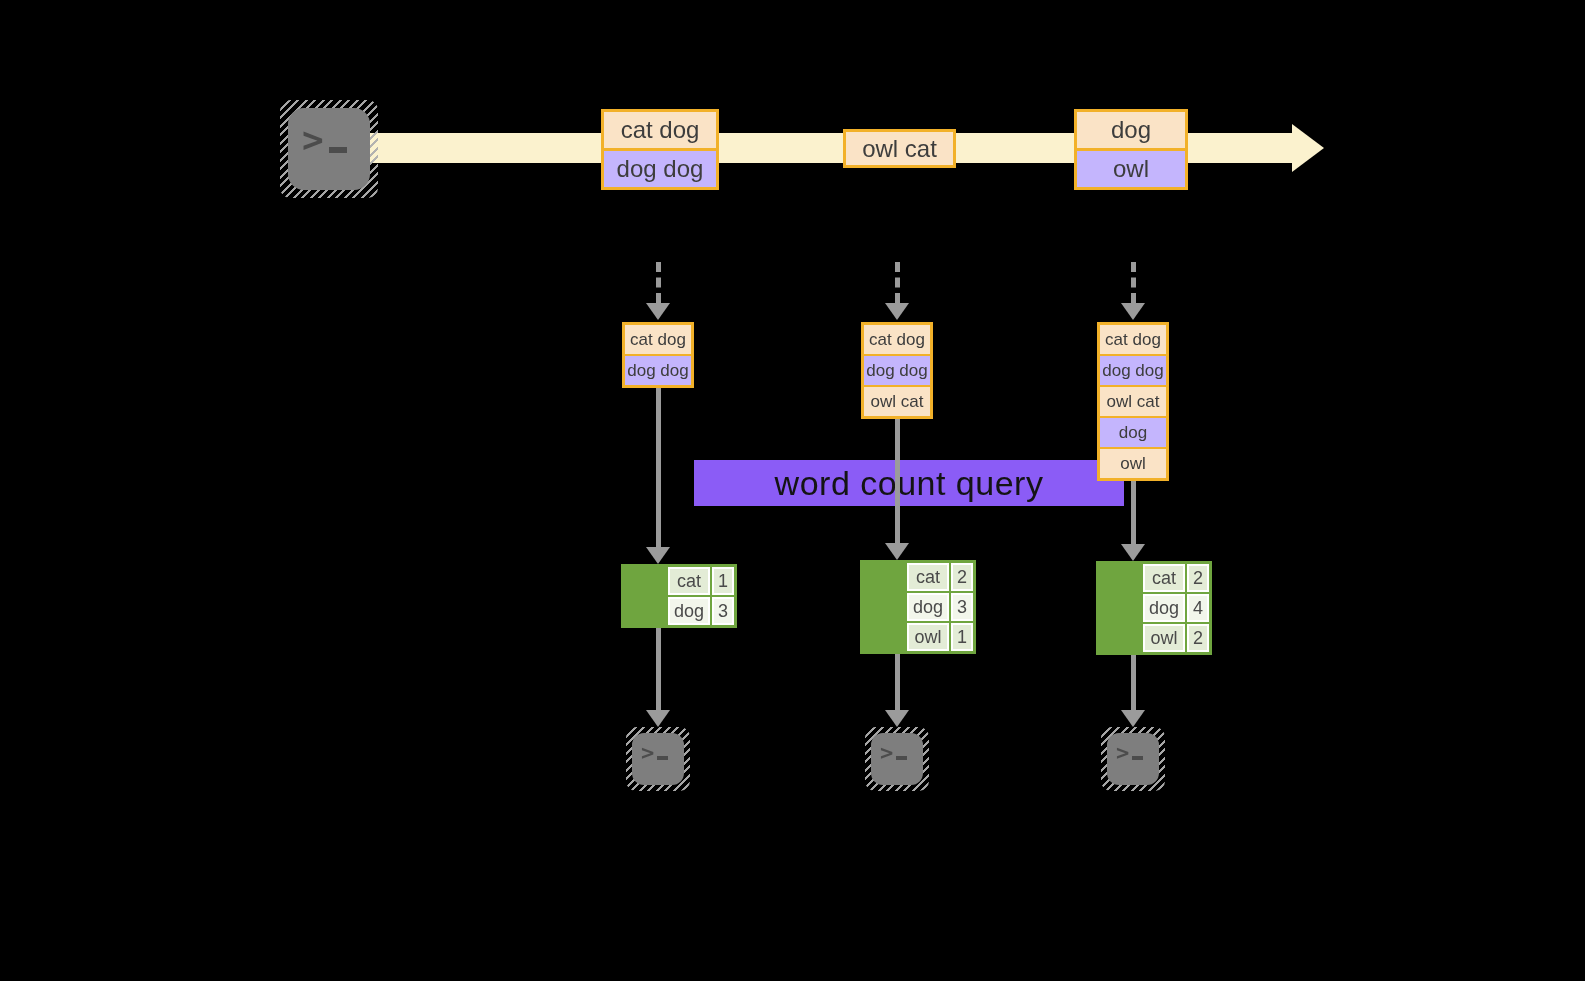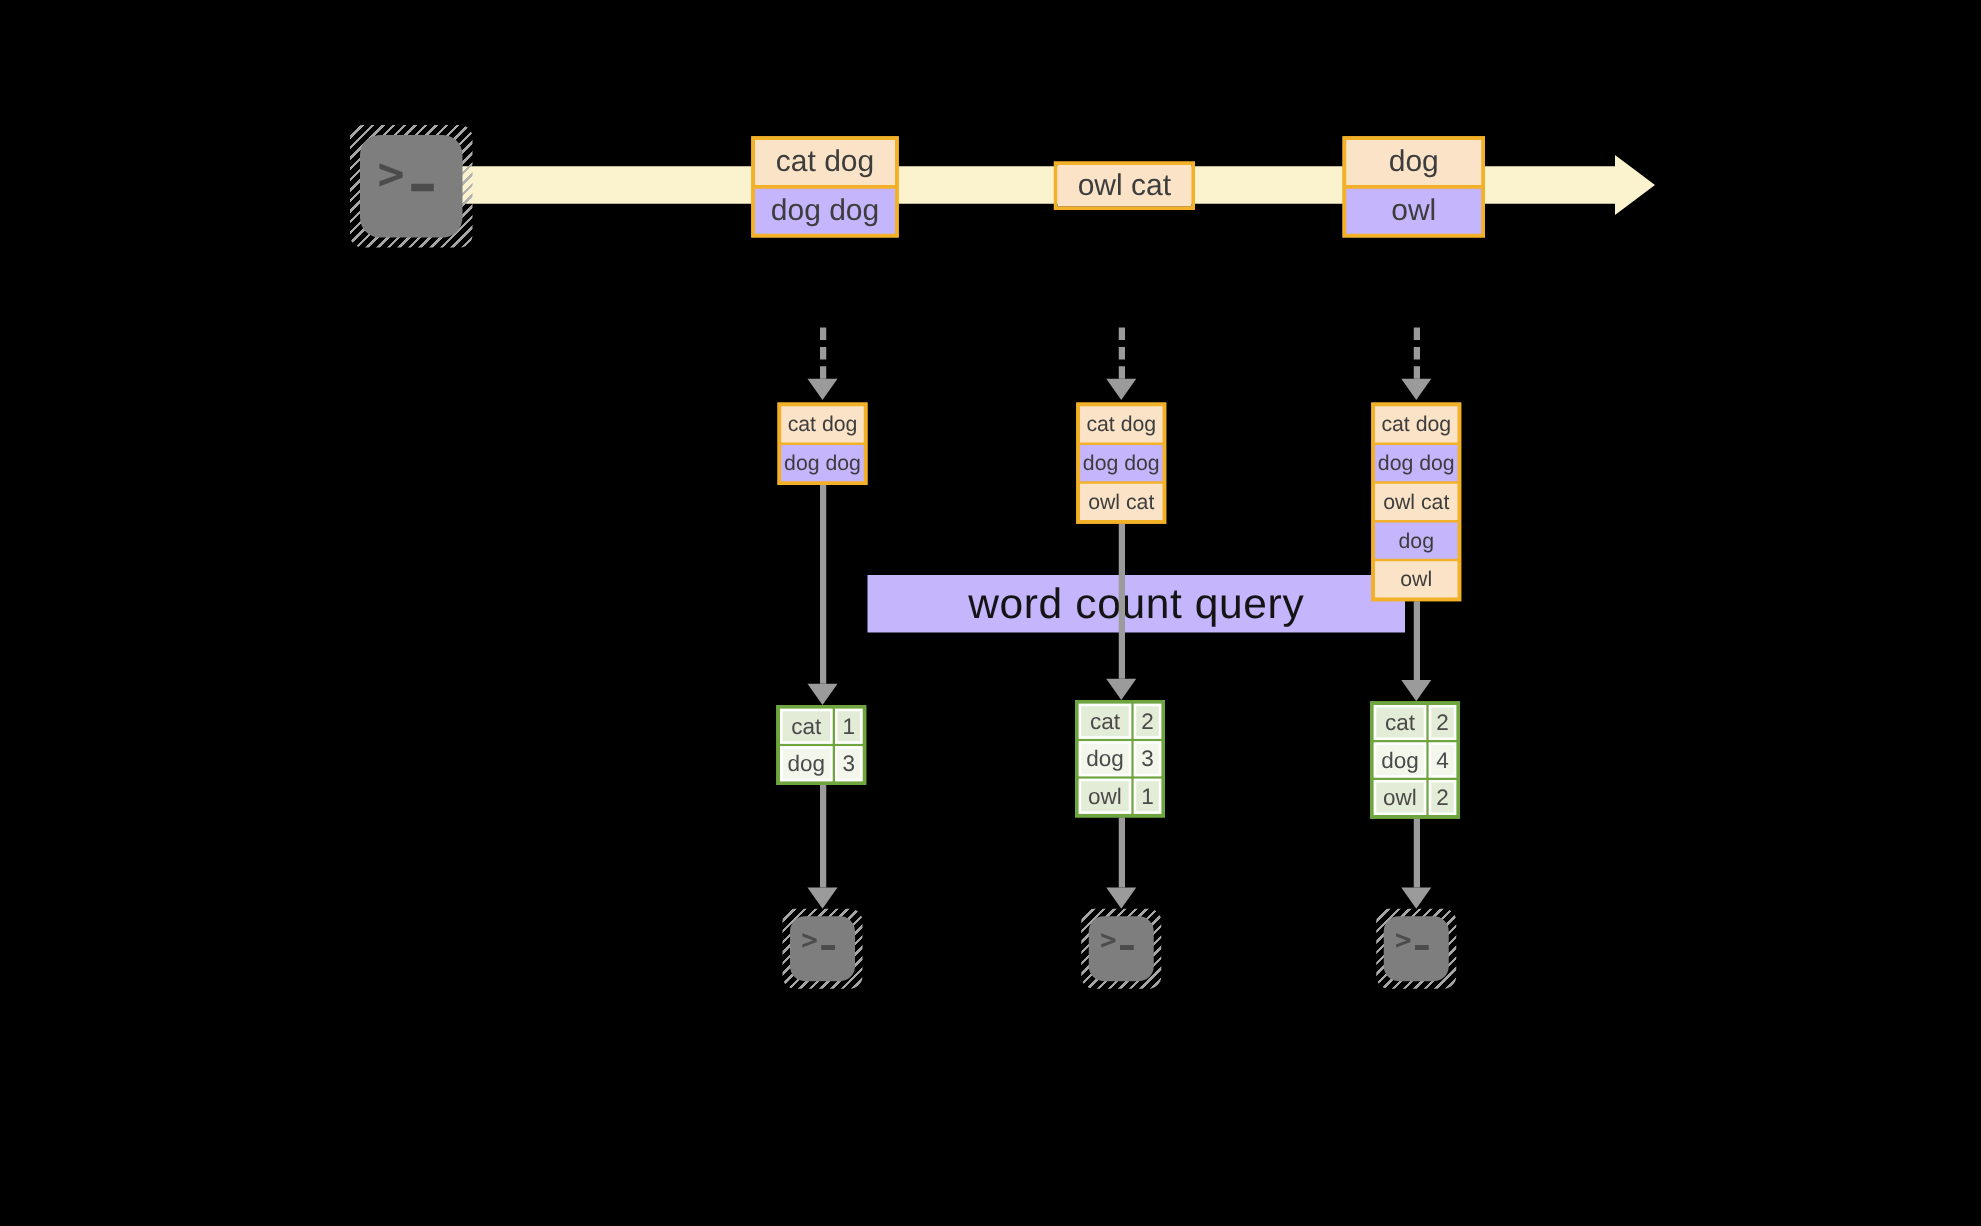--- a/index.html
+++ b/index.html
@@ -22,41 +22,41 @@
   .obox .cell{
     display:flex; align-items:center; justify-content:center;
     font-size:24px; color:#3d3d3d;
   }
   .obox.small .cell{font-size:17px;}
   .fill-a{background:#FAE3C6;}
   .fill-b{background:#c4b5fd;}
   
   .gtable{
     position:absolute; z-index:2; background:#6FA53F; border:3px solid #6FA53F;
-    display:flex; flex-direction:column; gap:2px;
+    display:flex; flex-direction:column; gap:2px;padding-left:44px;
   }
   .grow{display:flex; gap:2px;}
   .gcell{
     display:flex; align-items:center; justify-content:center;
     font-size:18px; color:#4a4a4a; border:2px solid #fff; box-sizing:border-box;
   }
   .gcell.word{width:42px; height:28px;}
   .gcell.count{width:22px; height:28px;}
   .grow-a .gcell{background:#E3ECD6;}
   .grow-b .gcell{background:#F2F6EB;}
   
   .varrow{position:absolute; display:flex; flex-direction:column; align-items:center; width:24px; z-index:4;}
   .vline-dashed{width:0; border-left:5px dashed #9B9B9B;}
   .vline-solid{width:5px; background:#9B9B9B;}
   .vhead{width:0; height:0;
     border-left:12px solid transparent; border-right:12px solid transparent;
     border-top:17px solid #9B9B9B;}
   
   .query-label{
-    position:absolute; z-index:3; background:#c4b5fd; color:#141414;
+    position:absolute; z-index:3; background:#8b5cf6; color:#141414;
     display:flex; align-items:center; justify-content:center;
     font-size:34px; font-weight:400; letter-spacing:0.5px;
   }
   
   .terminal{
     position:absolute; z-index:3; border-radius:10px;
     background:repeating-linear-gradient(135deg, rgba(175,175,175,0.95) 0 2px, rgba(0,0,0,0) 2px 6px);
   }
   .terminal-inner{
     position:absolute; inset:8px; background:#7E7E7E; border-radius:16px;

